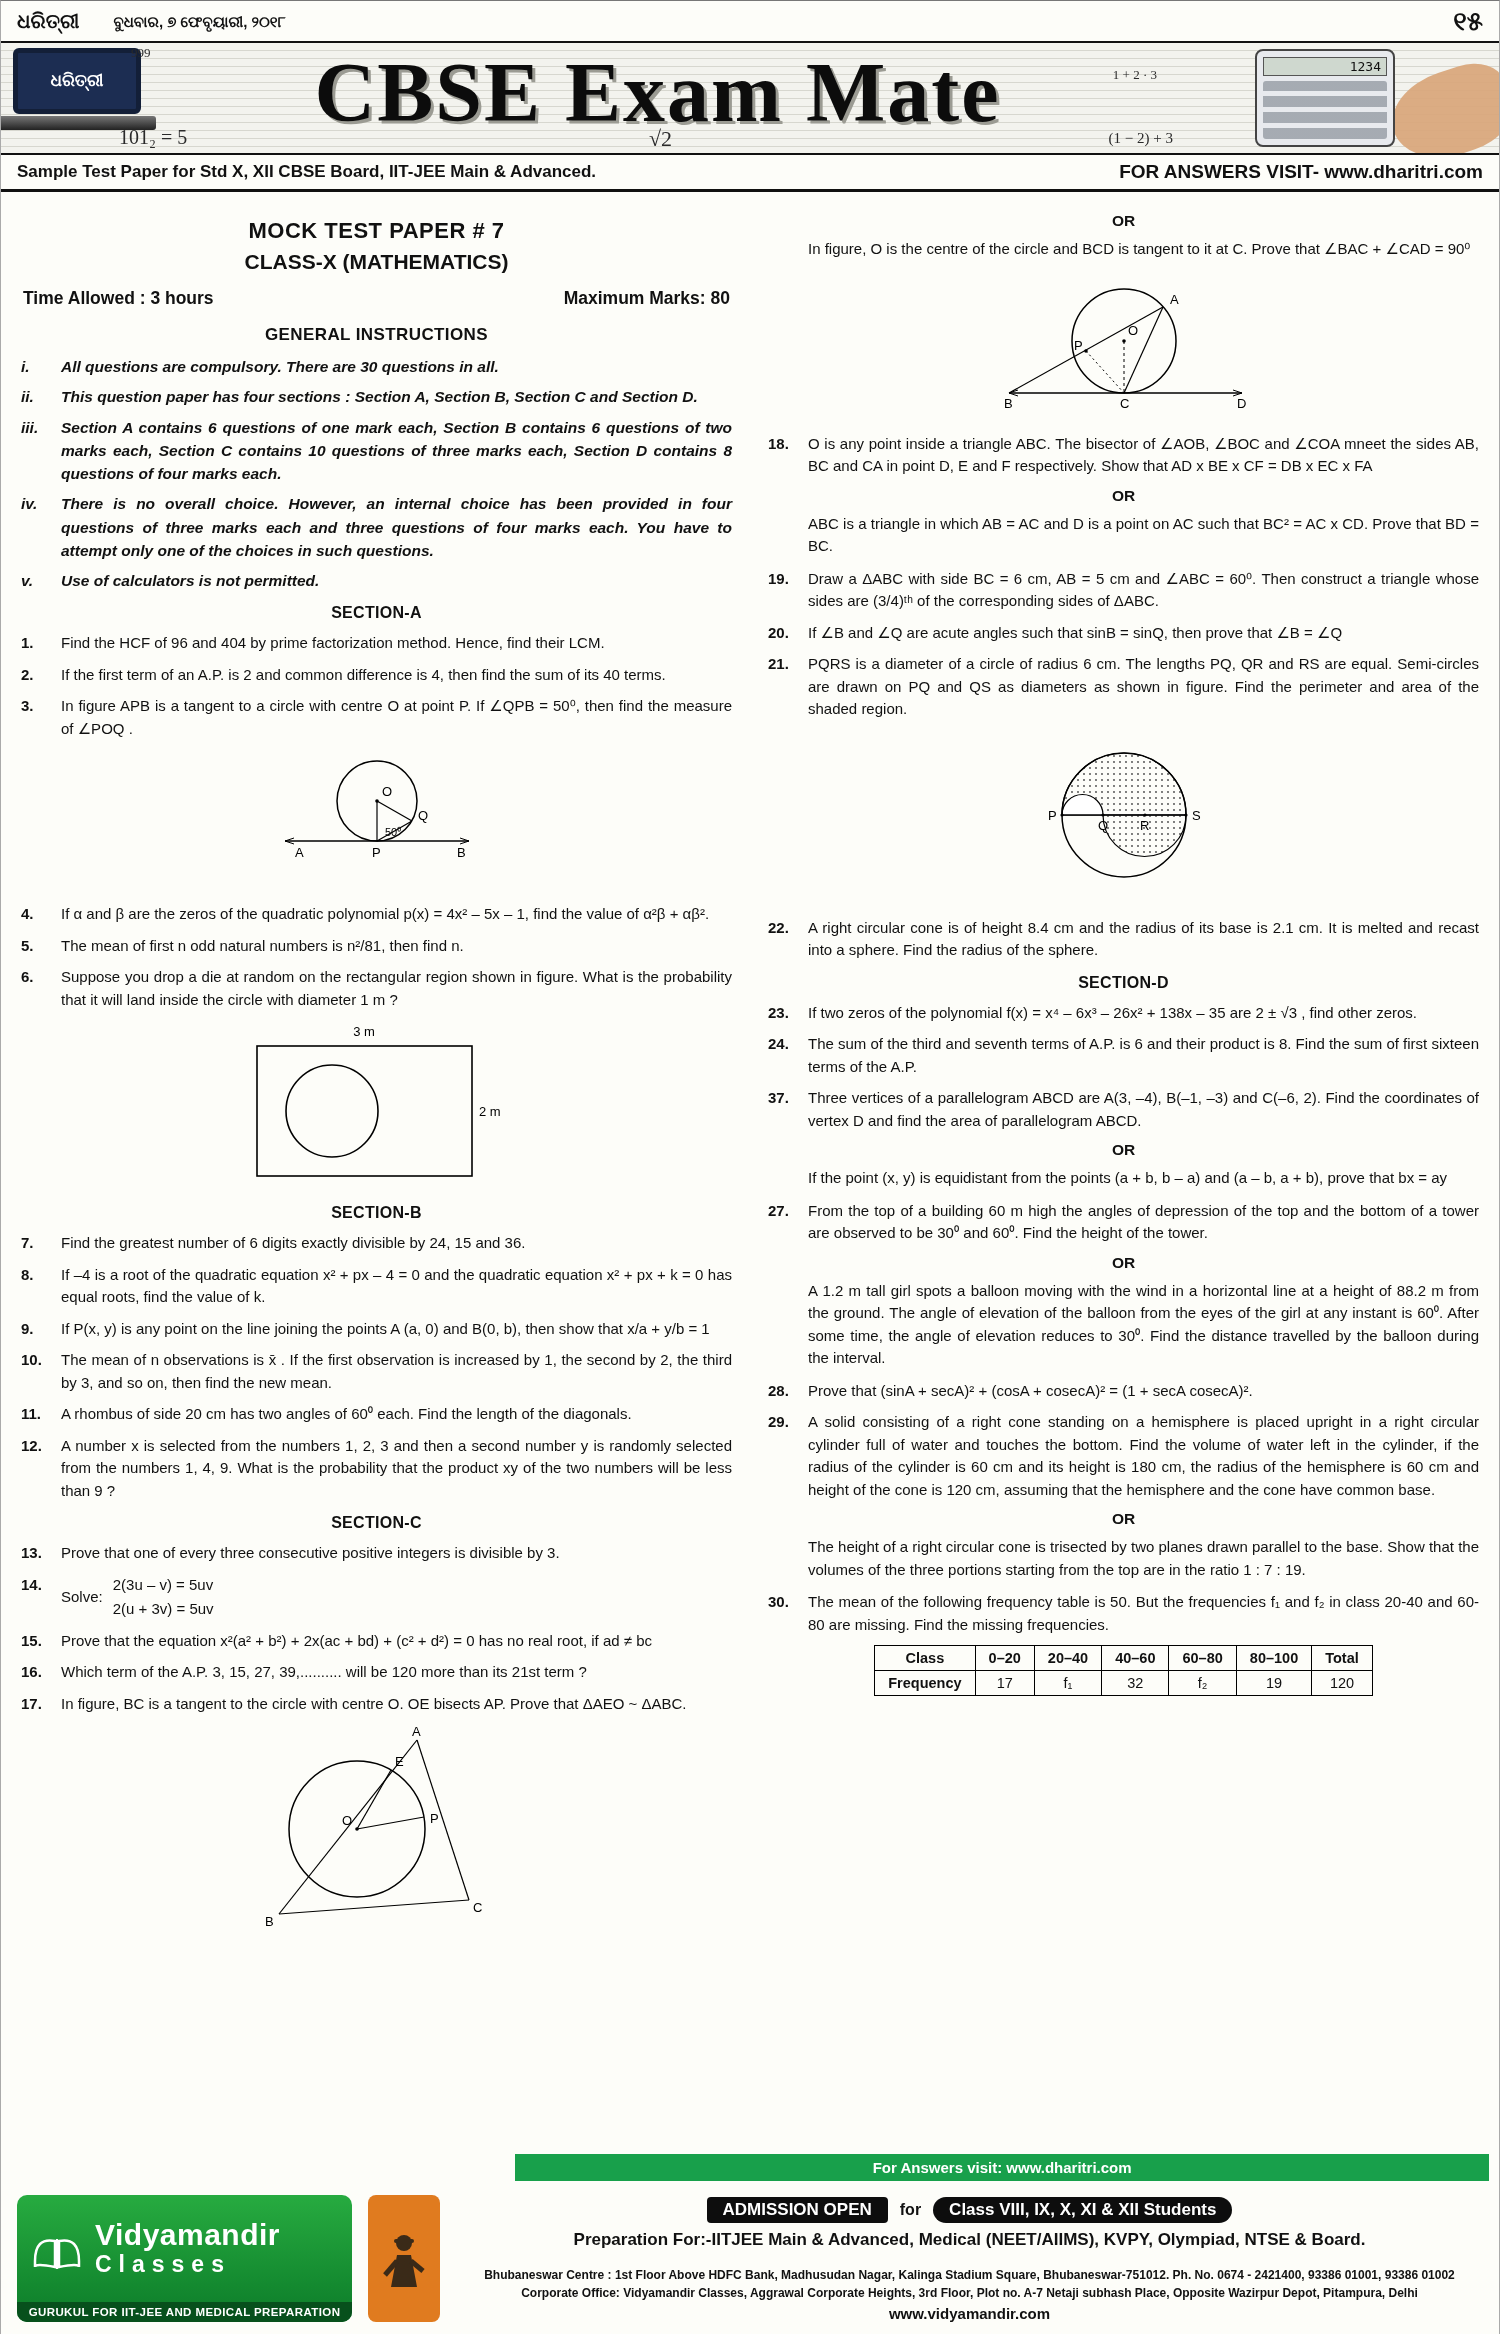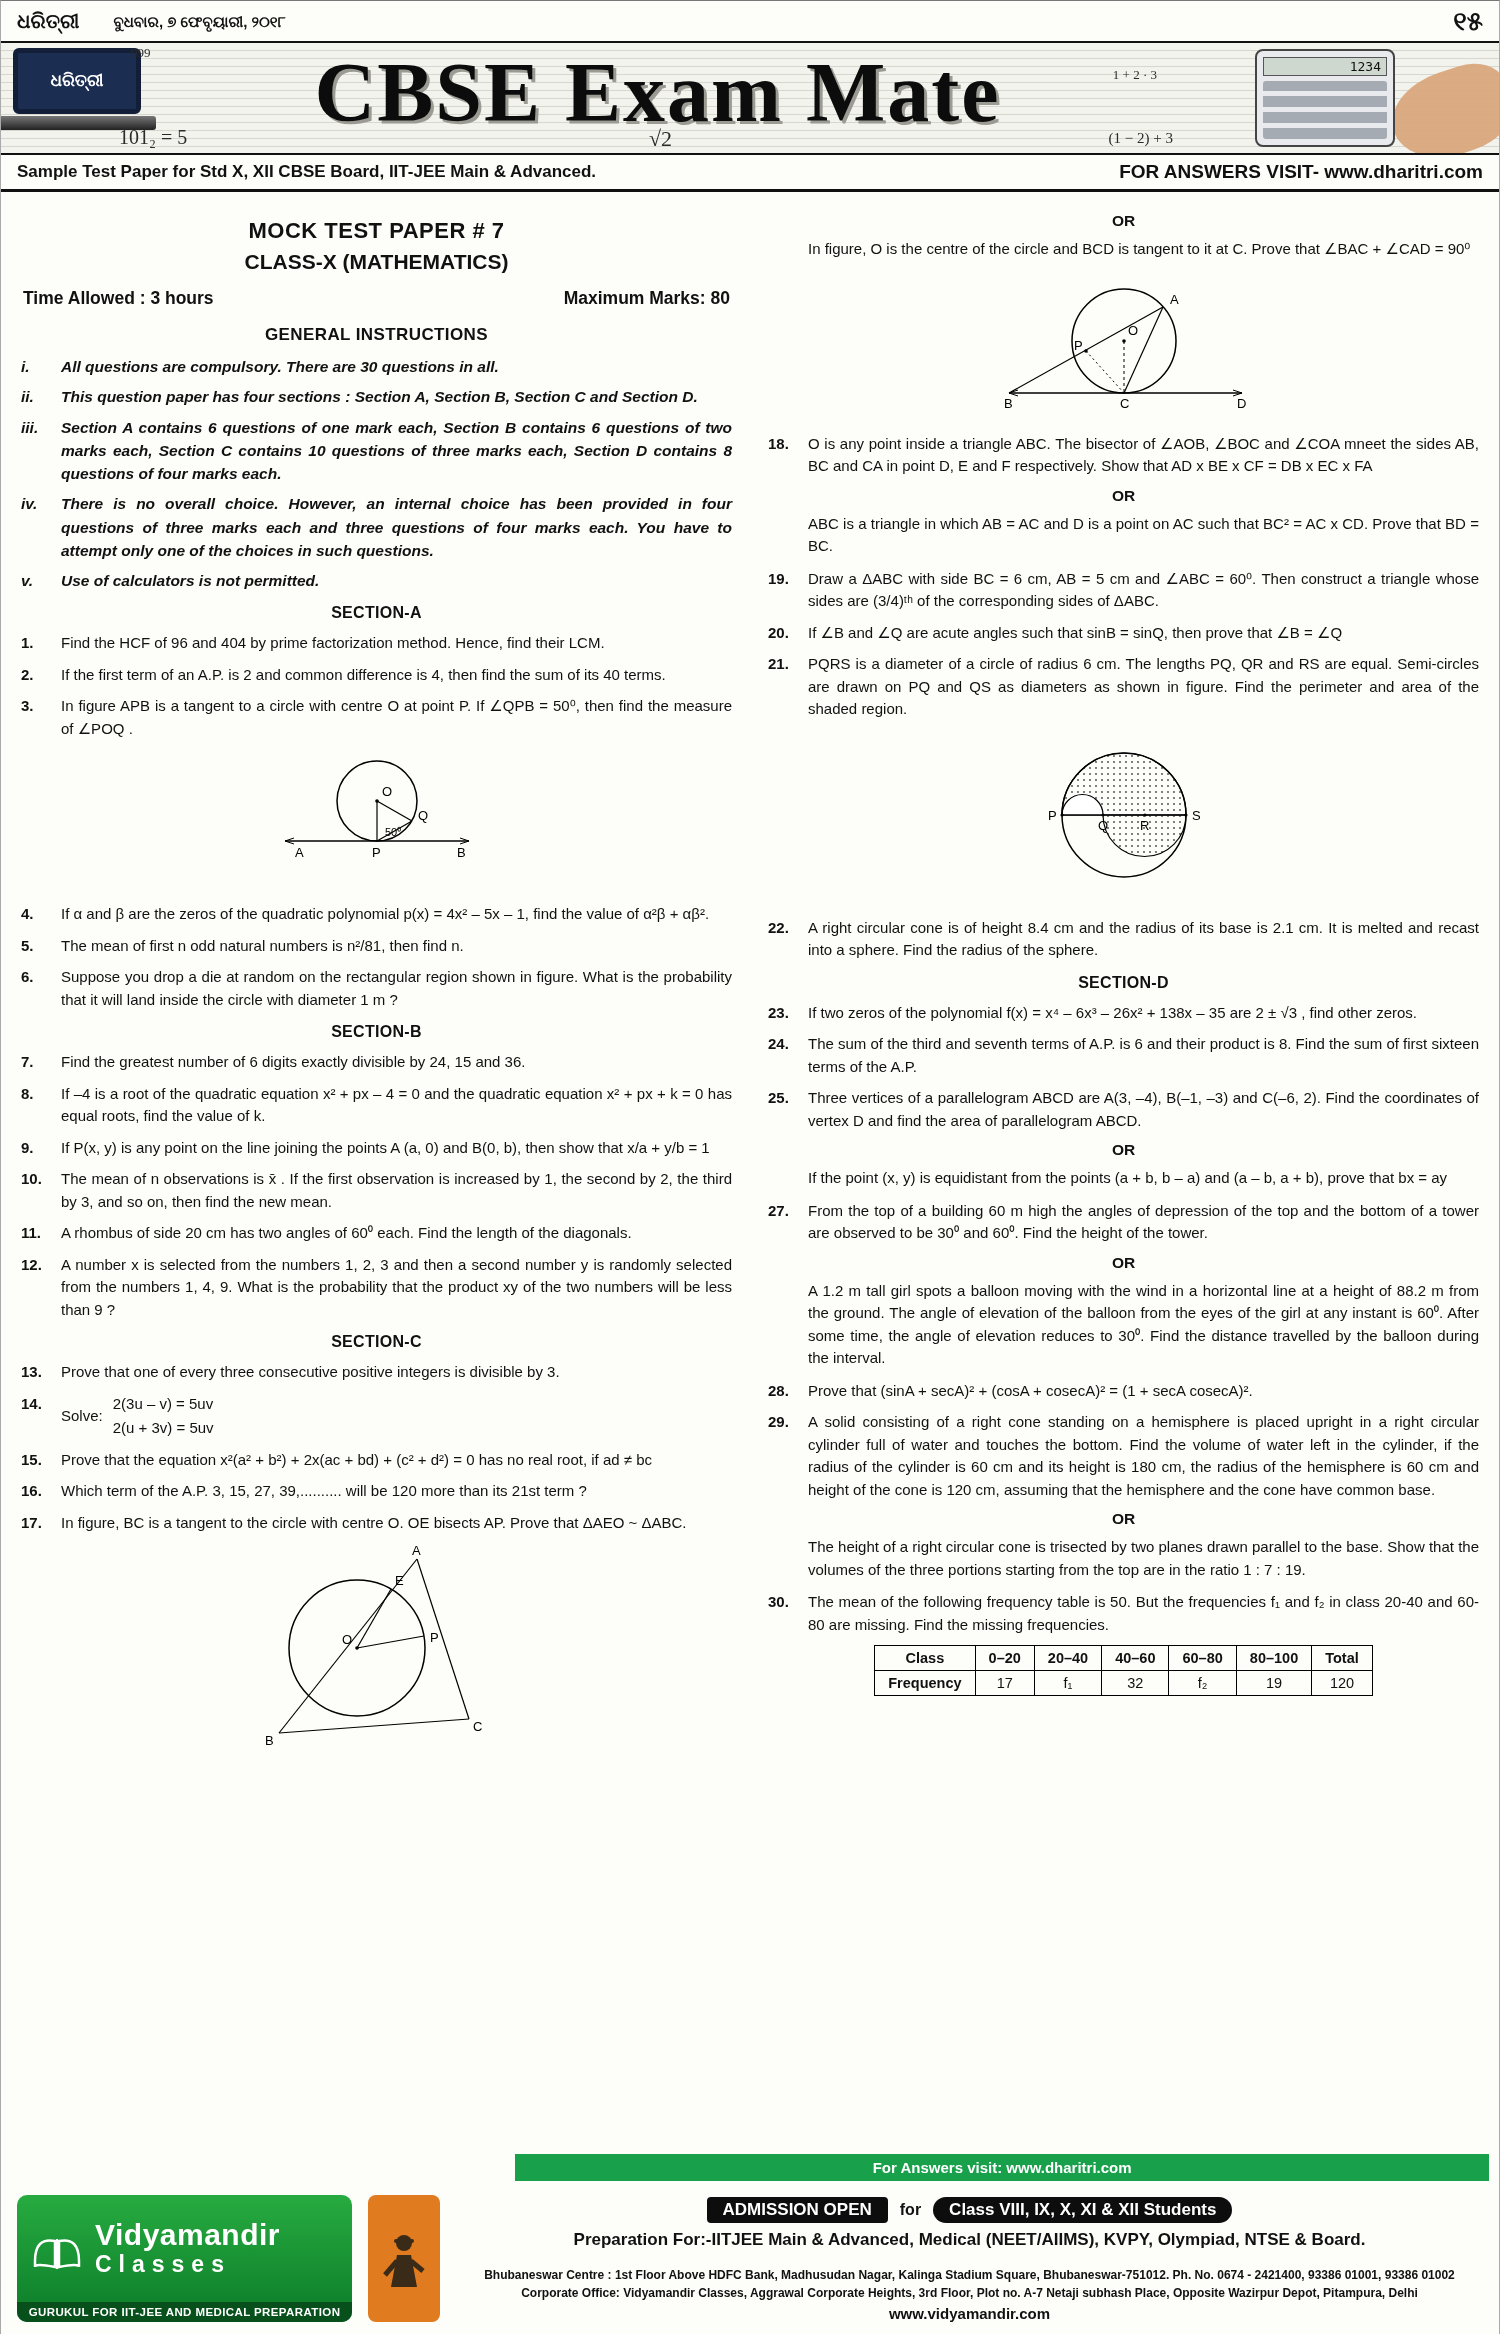--- a/index.html
+++ b/index.html
@@ -200,20 +200,28 @@
       </div>
       <div class="q">
         <span class="qnum">5.</span>
         <span class="qtext">The mean of first n odd natural numbers is n²/81, then find n.</span>
       </div>
       <div class="q">
         <span class="qnum">6.</span>
         <span class="qtext">Suppose you drop a die at random on the rectangular region shown in figure. What is the probability that it will land inside the circle with diameter 1 m ?</span>
       </div>
 
+      <div class="fig">
+        <svg viewBox="0 0 290 172" width="290" height="172">
+          <rect x="25" y="26" width="215" height="130" fill="none" stroke="#000" stroke-width="1.6"></rect>
+          <circle cx="100" cy="91" r="46" fill="none" stroke="#000" stroke-width="1.6"></circle>
+          <text x="132" y="16" text-anchor="middle">3 m</text>
+          <text x="247" y="96">2 m</text>
+        </svg>
+      </div>
 
       <div class="sec-heading">SECTION-B</div>
 
       <div class="q">
         <span class="qnum">7.</span>
         <span class="qtext">Find the greatest number of 6 digits exactly divisible by 24, 15 and 36.</span>
       </div>
       <div class="q">
         <span class="qnum">8.</span>
         <span class="qtext">If –4 is a root of the quadratic equation x² + px – 4 = 0 and the quadratic equation x² + px + k = 0 has equal roots, find the value of k.</span>
@@ -360,21 +368,21 @@
 
       <div class="q">
         <span class="qnum">23.</span>
         <span class="qtext">If two zeros of the polynomial f(x) = x⁴ – 6x³ – 26x² + 138x – 35 are 2 ± √3 , find other zeros.</span>
       </div>
       <div class="q">
         <span class="qnum">24.</span>
         <span class="qtext">The sum of the third and seventh terms of A.P. is 6 and their product is 8. Find the sum of first sixteen terms of the A.P.</span>
       </div>
       <div class="q">
-        <span class="qnum">25.</span>
+        <span class="qnum">37.</span>
         <span class="qtext">Three vertices of a parallelogram ABCD are A(3, –4), B(–1, –3) and C(–6, 2). Find the coordinates of vertex D and find the area of parallelogram ABCD.</span>
       </div>
       <div class="or-label">OR</div>
       <div class="or-text">If the point (x, y) is equidistant from the points (a + b, b – a) and (a – b, a + b), prove that bx = ay</div>
 
       <div class="q">
         <span class="qnum">27.</span>
         <span class="qtext">From the top of a building 60 m high the angles of depression of the top and the bottom of a tower are observed to be 30⁰ and 60⁰. Find the height of the tower.</span>
       </div>
       <div class="or-label">OR</div>

